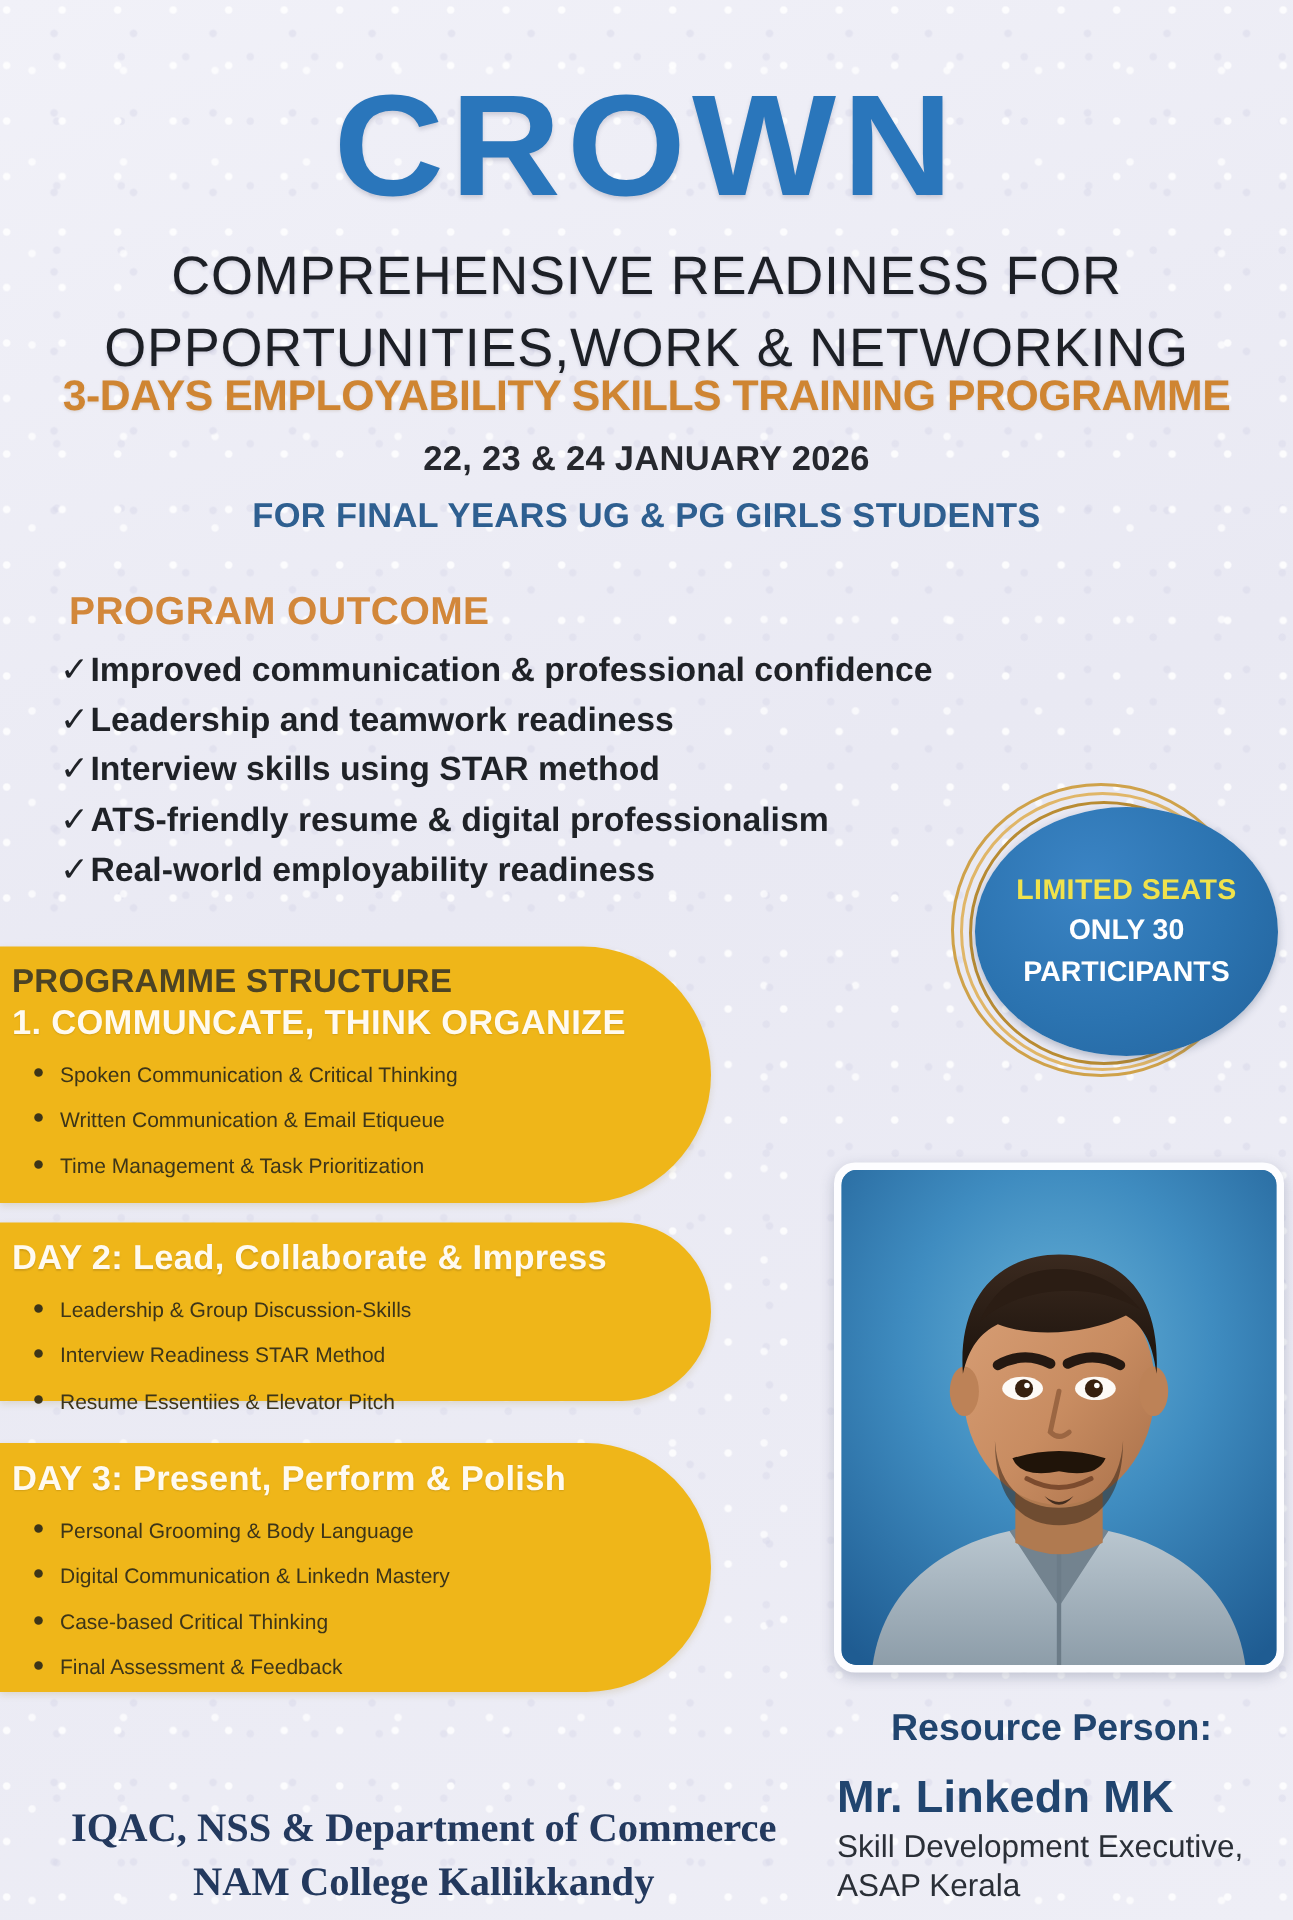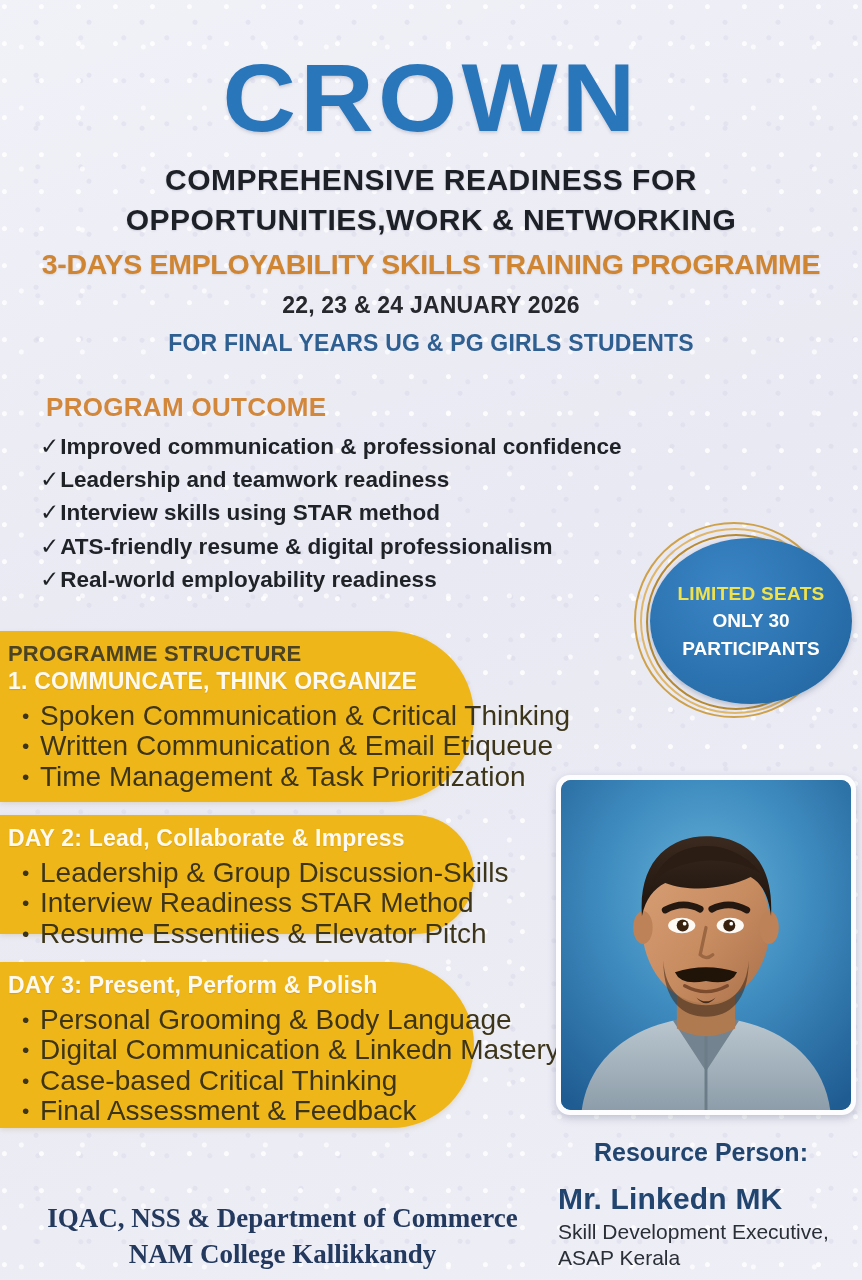--- a/index.html
+++ b/index.html
@@ -32,22 +32,22 @@
     font-size:96px;
     letter-spacing:4px;
     color:#2a76bb;
     line-height:1;
     text-shadow:0 2px 3px rgba(80,80,110,.22);
     transform:scaleX(1.06);
   }
   .crown-sub{
     position:absolute;left:0;right:0;top:160px;
     text-align:center;
-    font-size:30px;
-    font-weight:700;
+    font-size:36px;
+    font-weight:400;
     letter-spacing:.5px;
     color:#1d2026;
     line-height:1.32;
     text-shadow:0 1px 2px rgba(120,120,150,.25);
   }
   .crown-sub div{white-space:nowrap;}
 
   .prog-title{
     position:absolute;left:0;right:0;top:248px;
     text-align:center;
@@ -137,21 +137,21 @@
   }
   .card-head-white{
     font-size:23px;font-weight:bold;color:#fffaf0;letter-spacing:.2px;
     line-height:1.3;
     text-shadow:0 1px 1px rgba(160,120,20,.35);
   }
   .card ul{
     list-style:none;margin:4px 0 0 0;padding:0 0 0 14px;
   }
   .card ul li{
-    font-size:28px;color:#3d3519;font-weight:500;
+    font-size:14px;color:#3d3519;font-weight:500;
     line-height:30.5px;white-space:nowrap;position:relative;padding-left:18px;
   }
   .card ul li::before{
     content:"\2022";position:absolute;left:0;top:0;font-size:21px;color:#3d3519;
   }
 
   
   .photo-frame{
     position:absolute;left:556px;top:775px;width:300px;height:340px;
     border-radius:14px;background:#fdfdff;

